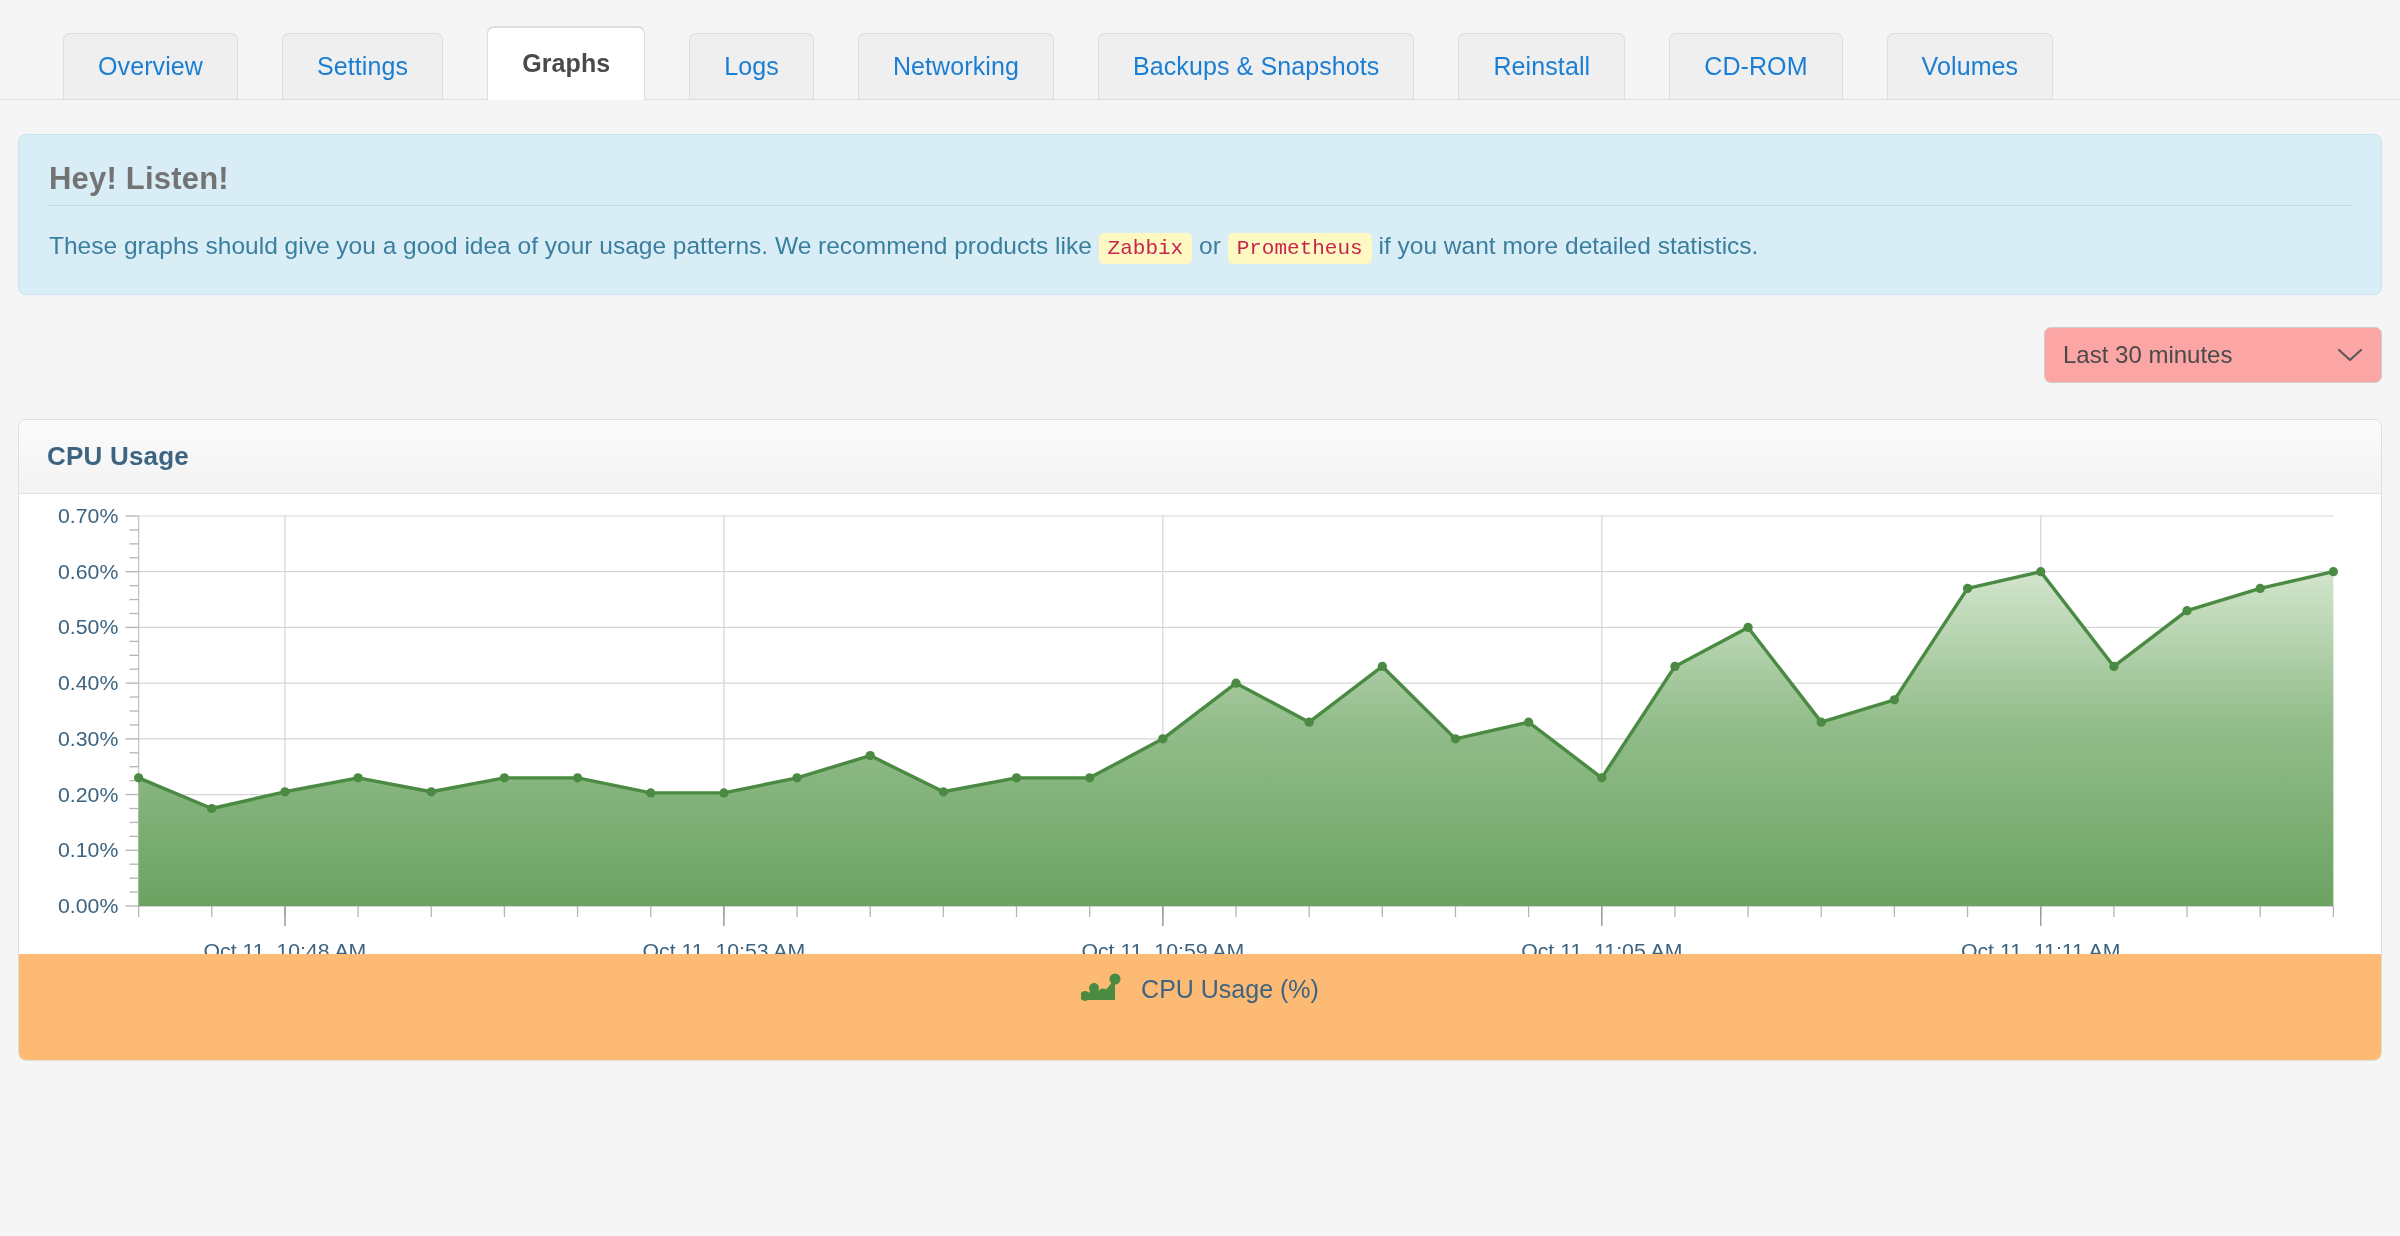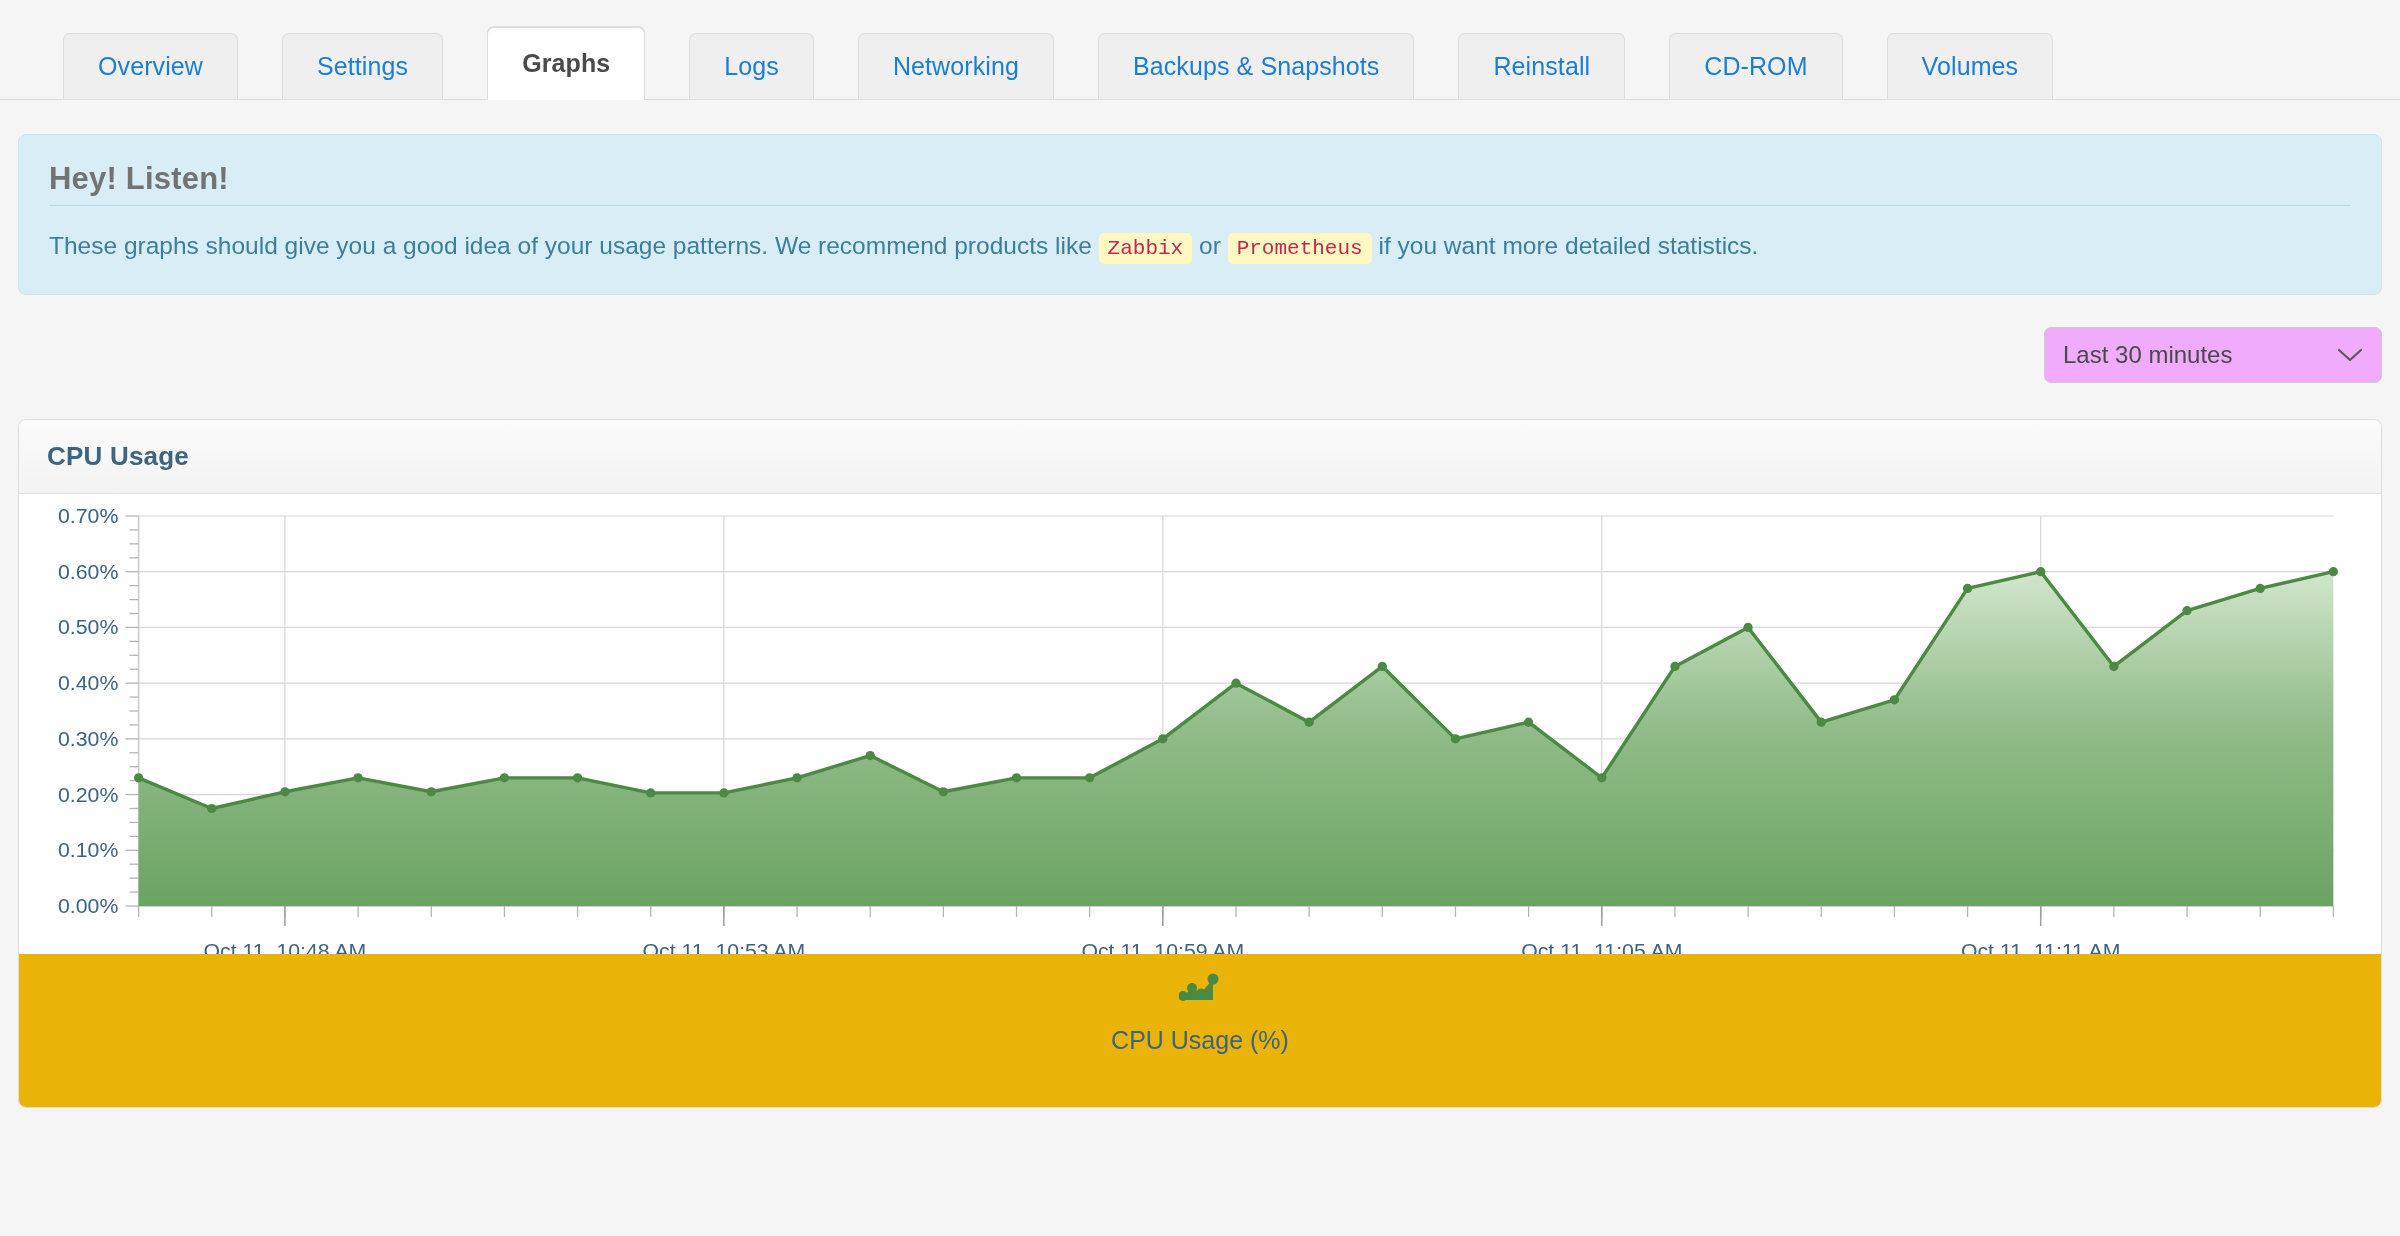--- a/index.html
+++ b/index.html
@@ -94,21 +94,21 @@
   
   .range-row {
     display: flex;
     justify-content: flex-end;
     margin-top: 32px;
   }
   .range-select {
     position: relative;
     width: 338px;
     height: 56px;
-    background: #f0abfc;
+    background: #fca5a5;
     border: 1px solid #cccccc;
     border-radius: 7px;
     display: flex;
     align-items: center;
     padding: 16px 18px;
     font-size: 24px;
     color: #4a4a4a;
     cursor: pointer;
   }
   .range-select .chevron {
@@ -144,22 +144,21 @@
 
   .chart-wrap { position: relative; width: 100%; height: 460px; }
   .chart-svg { display: block; width: 100%; height: 100%; }
 
   .legend {
     display: flex;
     align-items: center;
     justify-content: center;
     gap: 18px;
     padding: 16px 0 52px 0;
-    background: #eab308;
-    flex-direction: column;
+    background: #fdba74;
   }
   .legend-label {
     font-size: 25px;
     color: #3d6480;
   }
   .tick-text { font-size: 21px; fill: #3d6480; font-family: "Liberation Sans", sans-serif; }
 </style>
 </head>
 <body>
 

